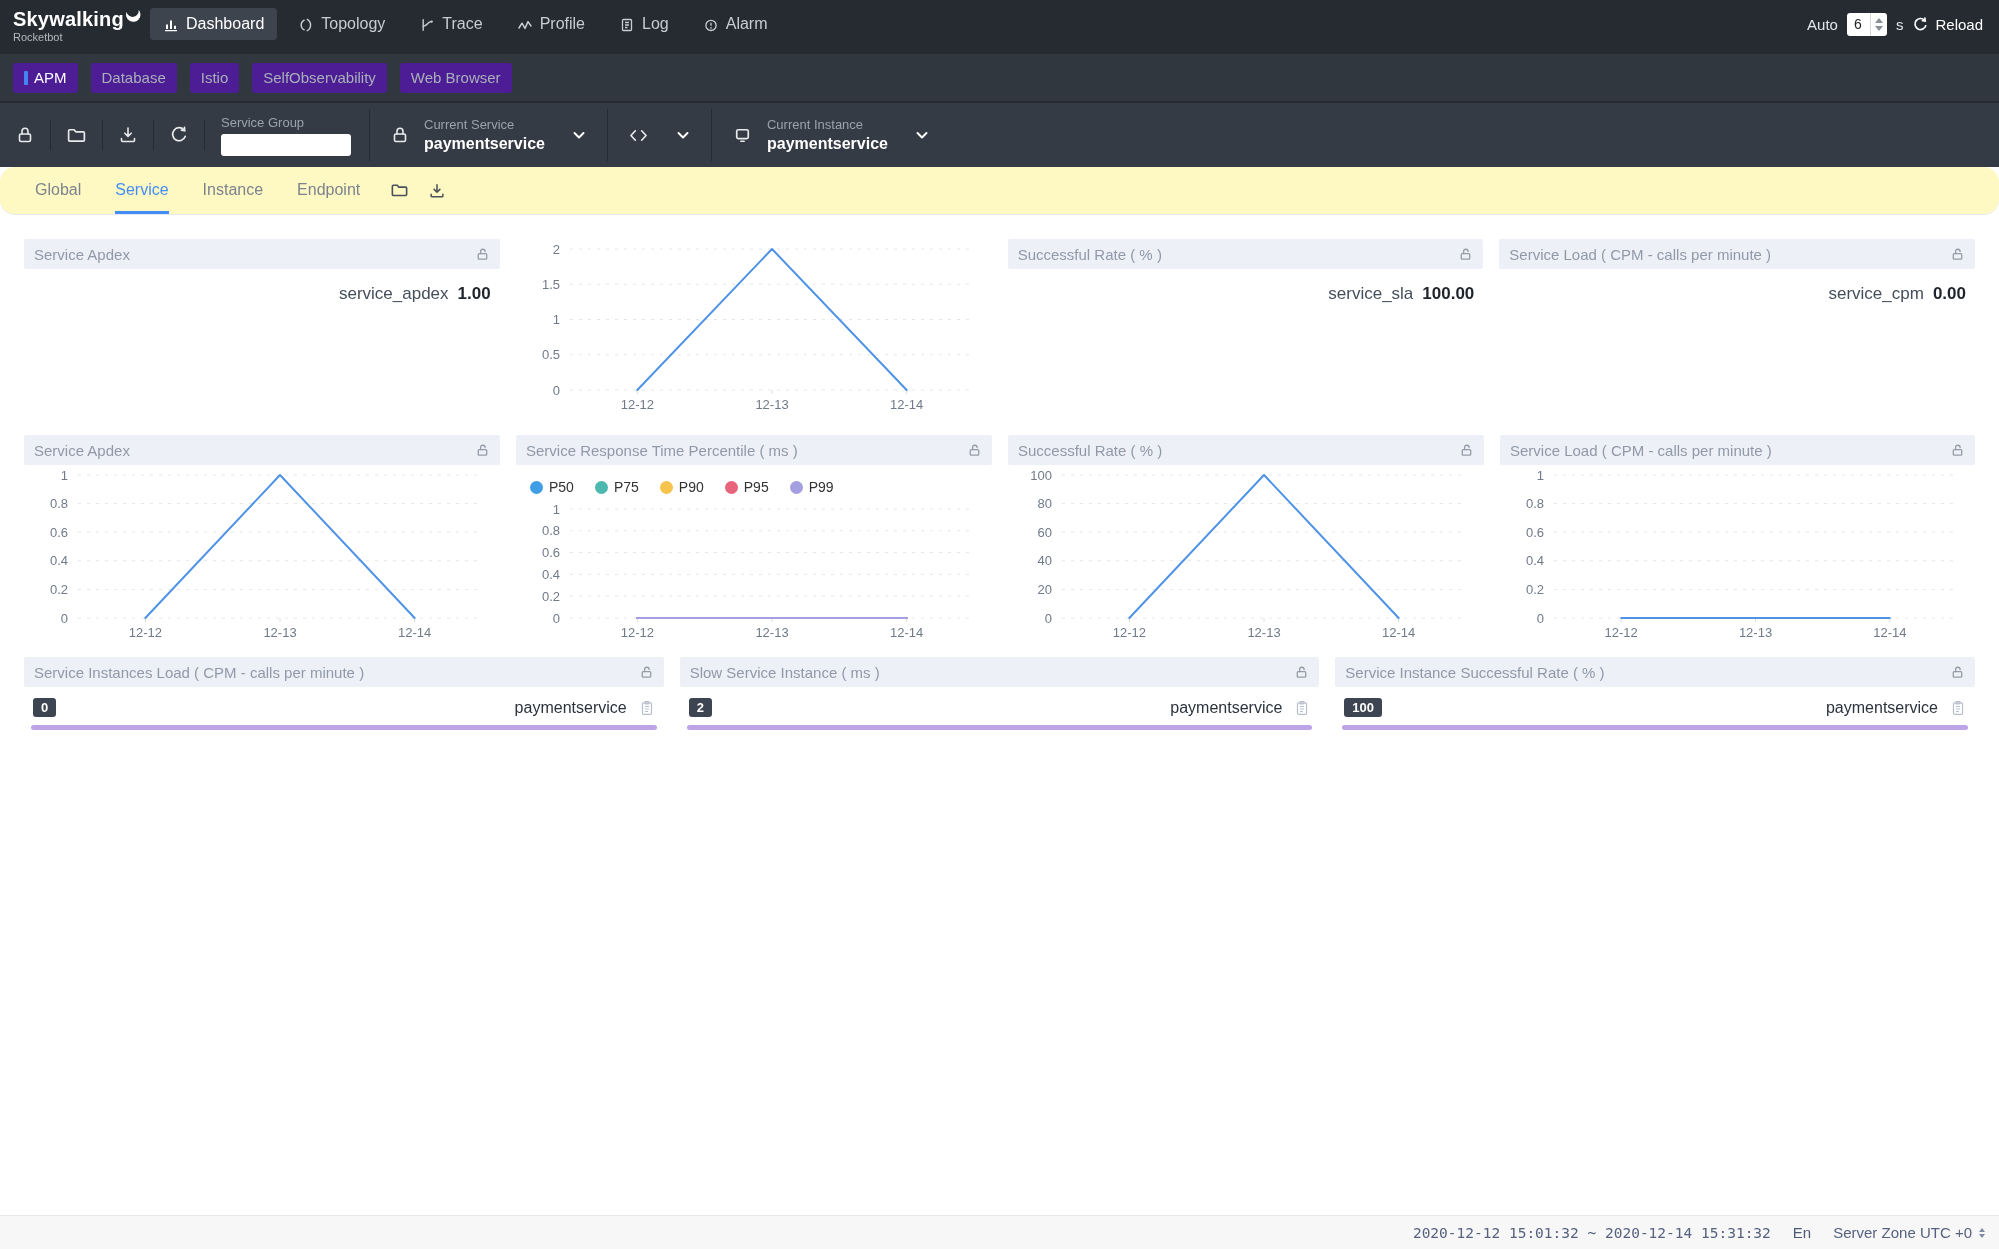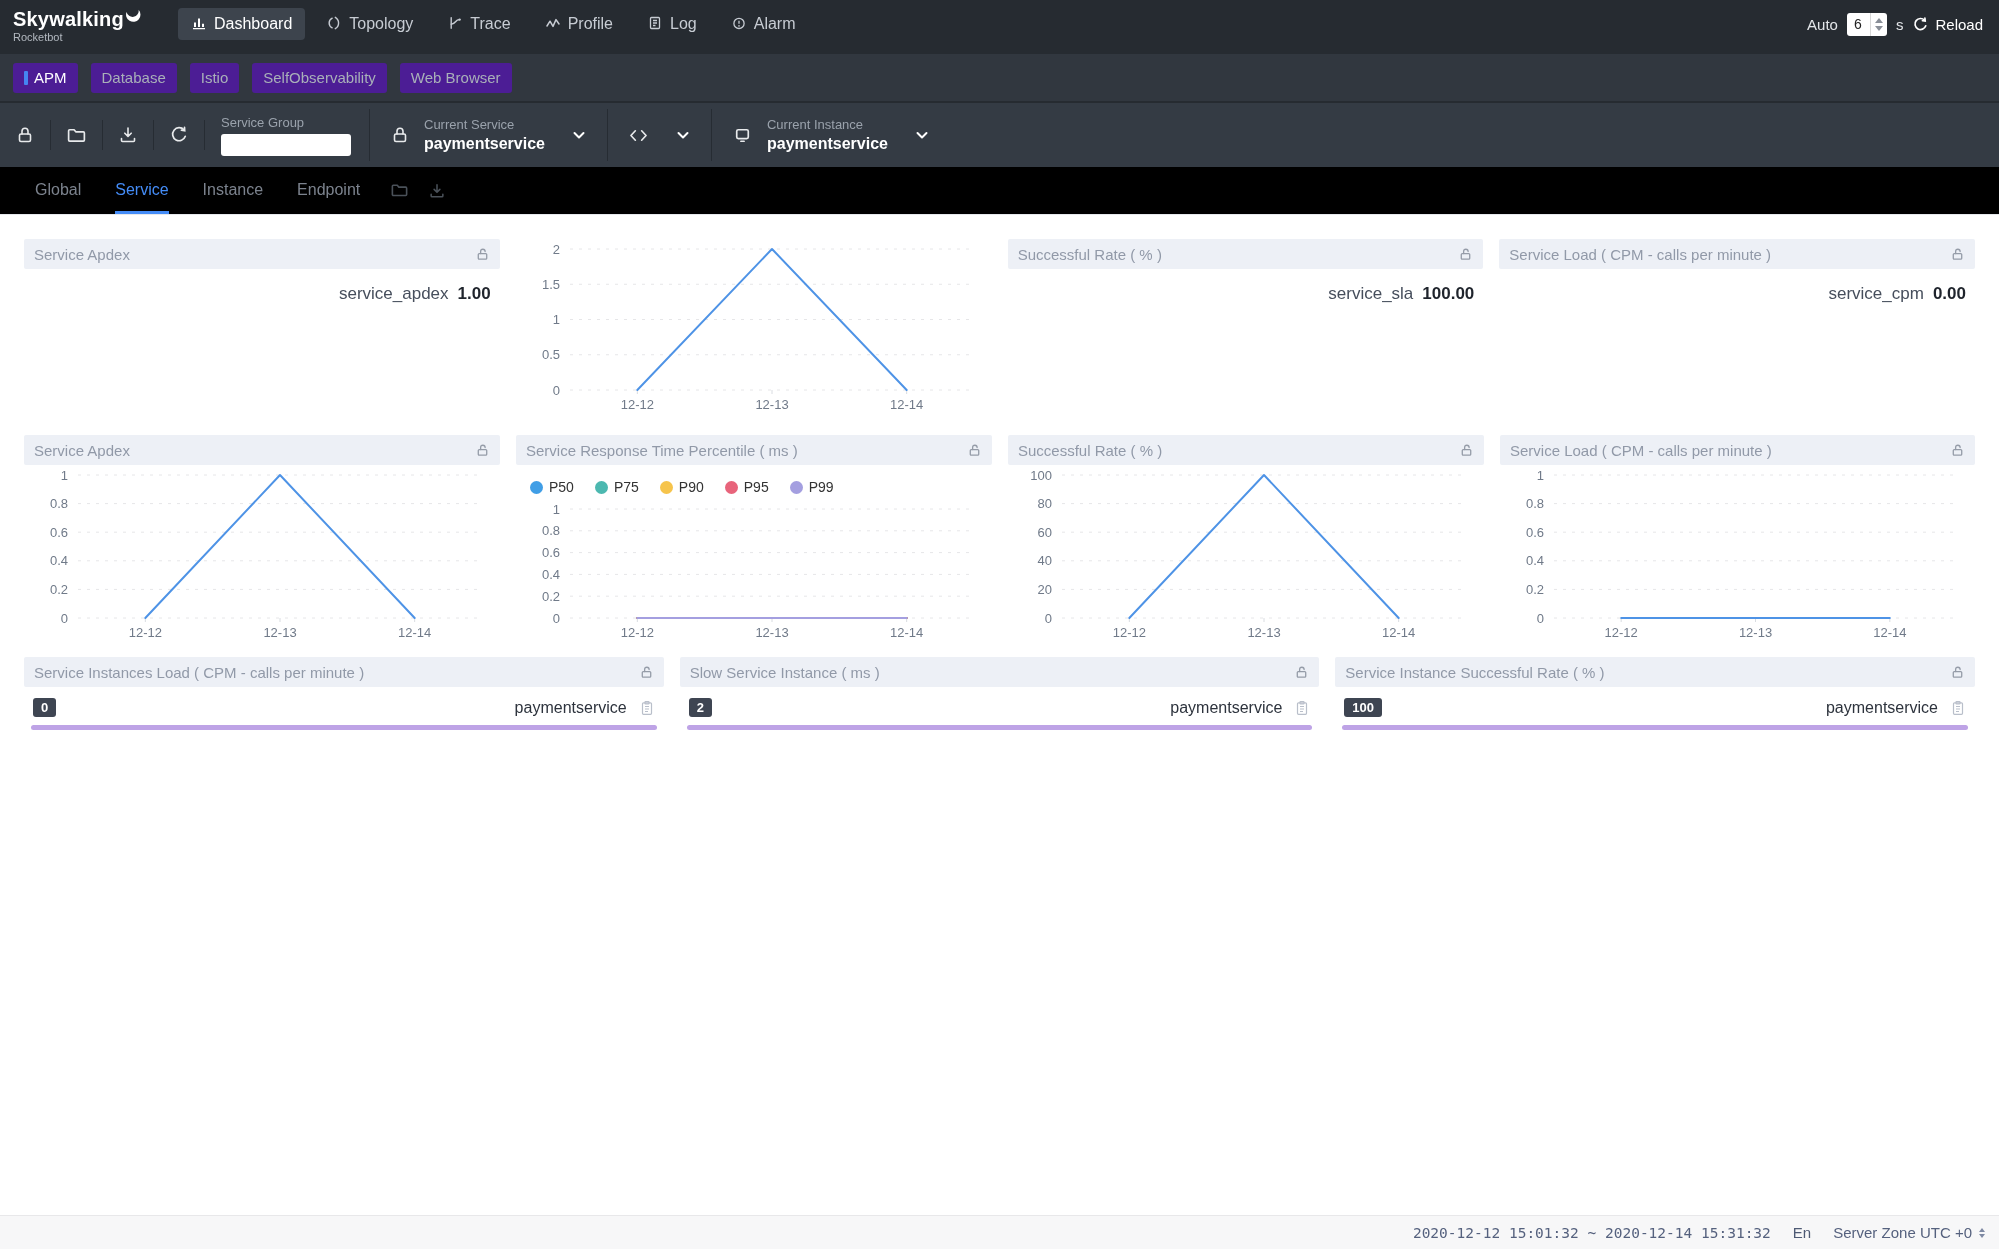--- a/index.html
+++ b/index.html
@@ -2,26 +2,26 @@
 <html><head>
 <meta charset="utf-8">
 <style>
   * { margin:0; padding:0; box-sizing:border-box; }
   html,body { width:1999px; height:1249px; overflow:hidden; }
   body { font-family:"Liberation Sans", sans-serif; background:#fff; }
   .app { width:1999px; height:1249px; display:flex; flex-direction:column; }
 
   
   .navbar { height:54px; background:#262b31; display:flex; align-items:flex-start; color:#c7ccd3; flex:none; position:relative; }
-  .brand { padding:9px 0 0 13px; width:178px; line-height:1; cursor:pointer; }
+  .brand { padding:9px 0 0 13px; width:150px; line-height:1; cursor:pointer; }
   .brand-title { color:#fff; font-size:20px; font-weight:bold; letter-spacing:.2px; display:inline-flex; align-items:flex-start; }
   .brand-title svg { margin:-3px 0 0 1px; }
   .brand-sub { color:#b3b9c0; font-size:11px; margin-top:3px; }
   .nav-items { display:flex; align-items:center; height:48px; gap:8px; }
-  .nav-item { display:flex; align-items:flex-start; gap:7px; padding:7px 13px; border-radius:4px; font-size:16px; color:#c7ccd3; cursor:pointer; }
+  .nav-item { display:flex; align-items:flex-end; gap:7px; padding:7px 13px; border-radius:4px; font-size:16px; color:#c7ccd3; cursor:pointer; }
   .nav-item.active { background:#3d444d; color:#fff; }
   .nav-item svg { flex:none; }
   .nav-right { position:absolute; right:16px; top:0; height:48px; display:flex; align-items:center; gap:9px; color:#e3e6e9; font-size:15px; }
   .spin-input { background:#fff; border-radius:3px; height:23px; width:40px; display:flex; align-items:center; overflow:hidden; }
   .spin-input .val { flex:1; color:#222; font-size:14px; padding-left:7px; }
   .spinners { display:flex; flex-direction:column; gap:3px; padding:0 4px; border-left:1px solid #d8d8d8; height:100%; justify-content:center; }
   .tri-up { width:0; height:0; border-left:4px solid transparent; border-right:4px solid transparent; border-bottom:5px solid #8a8f98; }
   .tri-dn { width:0; height:0; border-left:4px solid transparent; border-right:4px solid transparent; border-top:5px solid #8a8f98; }
   .reload-btn { display:flex; align-items:center; gap:6px; cursor:pointer; color:#fff; }
 
@@ -39,21 +39,21 @@
   .sg-block { display:flex; flex-direction:column; gap:4px; padding:0 18px 0 16px; }
   .sg-label { font-size:13px; color:#9aa2ac; }
   .sg-input { width:130px; height:22px; border:none; border-radius:3px; background:#fff; padding:0 6px; font-size:13px; color:#222; outline:none; }
   .selector { display:flex; align-items:center; gap:14px; padding:0 20px; cursor:pointer; height:100%; }
   .selector .col { display:flex; flex-direction:column; gap:3px; }
   .sel-label { font-size:13px; color:#9aa2ac; }
   .sel-value { font-size:16px; font-weight:bold; color:#fff; }
   .chev { margin-left:12px; }
 
   
-  .view-tabs { height:48px; background:#000000; border-bottom:1px solid #e6e9ed; display:flex; align-items:stretch; gap:34px; padding-left:35px; flex:none; }
+  .view-tabs { height:48px; background:#fef9c3; border-bottom:1px solid #e6e9ed; display:flex; align-items:stretch; gap:34px; padding-left:35px; flex:none;border-radius:15px; }
   .view-tab { display:flex; align-items:center; font-size:16px; color:#7c838e; cursor:pointer; border-bottom:3px solid transparent; padding-top:2px; }
   .view-tab.active { color:#448cf7; border-bottom-color:#448cf7; }
   .vt-icons { display:flex; align-items:center; gap:19px; margin-left:-4px; }
   .vt-icons span { cursor:pointer; display:flex; }
 
   
   main { flex:1; background:#fff; padding:24px 24px 0; overflow:hidden;text-align:right; }
   .grid4 { display:grid; grid-template-columns:repeat(4,1fr); gap:16px; }
   .grid3 { display:grid; grid-template-columns:repeat(3,1fr); gap:16px; }
   .row2 { margin-top:18px; }

